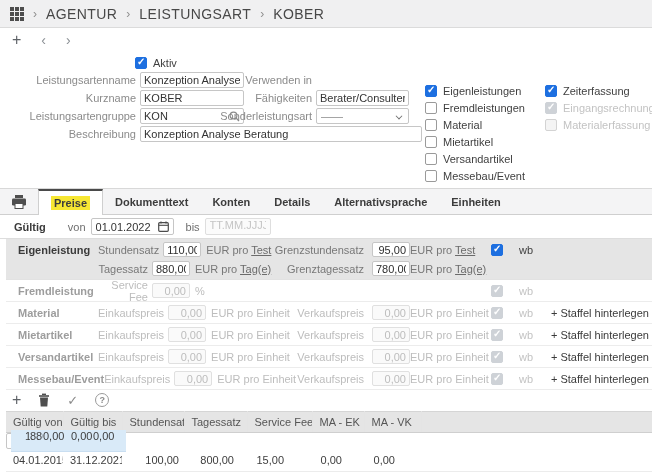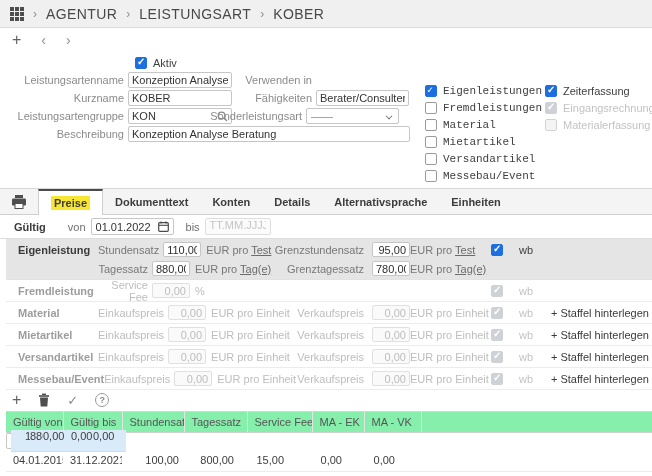--- a/index.html
+++ b/index.html
@@ -19,21 +19,21 @@
   
   .rec-toolbar { position:absolute; top:28px; left:0; right:0; height:24px; background:#fff;
     display:flex; align-items:center; padding-left:12px; gap:20px; }
   .tb-plus { color:#5f6368; font-size:16px; font-weight:400; line-height:1; cursor:pointer; }
   .tb-arrow { color:#8a8f94; font-size:14px; line-height:1; cursor:pointer; }
 
   
   #form { position:absolute; top:52px; left:0; right:0; height:136px; }
   .frow { position:absolute; display:flex; align-items:center; height:17px; }
   .flabel { color:#8b8b8b; text-align:right; margin-right:4px; }
-  .flabel.w1 { width:124px; }
+  .flabel.w1 { width:124px;margin-left:12px; }
   .flabel.w2 { width:122px; }
   .tinput { height:16px; border:1px solid #c6c6c6; border-radius:2px; font-family:inherit;
     font-size:11px; color:#333; padding:0 3px; background:#fff; }
   .sel { height:16px; border:1px solid #c6c6c6; border-radius:2px; background:#fff;
     display:flex; align-items:center; padding:0 4px; position:relative; cursor:pointer; color:#333; }
   .sel .chev { position:absolute; right:6px; top:4px; width:6px; height:6px;
     border-right:1.4px solid #6b6b6b; border-bottom:1.4px solid #6b6b6b; transform:rotate(45deg) scale(.8,.8); }
   .search-wrap { position:relative; }
   .search-wrap svg { position:absolute; right:4px; top:3px; }
 
@@ -41,21 +41,21 @@
   .cb { display:inline-block; width:12px; height:12px; border:1px solid #9a9a9a; border-radius:2px;
     background:#fff; position:relative; flex:none; }
   .cb.checked { background:#1d6fe0; border-color:#1d6fe0; }
   .cb.checked::after { content:"✓"; position:absolute; left:1px; top:-2px; color:#fff; font-size:10px; font-weight:700; }
   .cb.dis { border-color:#d3d3d3; background:#f4f4f4; }
   .cb.dis.checked { background:#ced2d7; border-color:#ced2d7; }
   .cbrow { display:flex; align-items:center; gap:6px; height:17px; cursor:pointer; }
   .cbrow .cblabel { color:#3f3f3f; }
   .cbrow.dis .cblabel { color:#c3c3c3; cursor:default; }
   .cbcol { position:absolute; top:30px; }
-  .cbcol.c1 { left:425px;font-family:Liberation Mono, monospace; }
+  .cbcol.c1 { left:425px; }
   .cbcol.c2 { left:545px; }
 
   
   .tabbar { position:absolute; top:188px; left:0; right:0; height:27px; background:#f4f4f5;
     border-top:1px solid #d8d8d8; border-bottom:1px solid #cfcfcf; display:flex; align-items:stretch; }
   .print-btn { width:38px; display:flex; align-items:center; justify-content:center; cursor:pointer; }
   .tab { display:flex; align-items:center; padding:0 12px; font-weight:700; color:#3c3c3c; cursor:pointer; }
   .tab.active { background:#fff; border-left:1px solid #cfcfcf; border-right:1px solid #cfcfcf;
     border-top:2px solid #4a4a4a; margin-bottom:-1px; }
   .tab.active .hl { background:#f7e733; padding:1px 3px; }
@@ -103,21 +103,21 @@
   .gt-plus { color:#5f6368; font-size:16px; line-height:1; cursor:pointer; }
   .gt-check { color:#8a8a8a; font-size:13px; cursor:pointer; }
   .gt-help { width:14px; height:14px; border:1.3px solid #9a9a9a; border-radius:50%; color:#8a8a8a;
     font-size:9px; display:flex; align-items:center; justify-content:center; font-weight:700; cursor:pointer; }
   .gt-trash { cursor:pointer; display:flex; }
 
   
   .hist { position:absolute; top:411px; left:6px; width:646px; border-collapse:collapse; table-layout:fixed; }
   .hist th { height:21px; font-weight:400; color:#555; text-align:left; padding:0 0 0 7px;
     border-top:1px solid #d5d5d5; border-bottom:1px solid #cfcfcf; border-right:1px solid #e4e4e4;
-    background:#86efac; white-space:nowrap; overflow:hidden; }
+    background:#e5e5e5; white-space:nowrap; overflow:hidden; }
   .hist th.filler { border-right:none; }
   .hist td { height:22px; color:#3d3d3d; padding:0 0 0 7px; white-space:nowrap; overflow:hidden; }
   .hist td.num { text-align:right; padding-left:0; }
   .hist td.n1 { padding-right:5px; } .hist td.n2 { padding-right:13px; }
   .hist td.n3 { padding-right:28px; } .hist td.n4 { padding-right:22px; } .hist td.n5 { padding-right:26px; }
   .hist tr.sel td { background:#d9eaf8; border-bottom:1px solid #c9def1; }
   .hist tr.plain td { border-bottom:1px solid #ececec; }
   .hist tr { cursor:pointer; }
 </style>
 </head>
@@ -182,21 +182,21 @@
       <input class="tinput" style="width: 282px;" value="Konzeption Analyse Beratung">
     </div>
 
     <div class="frow" style="left:190px; top:19px;">
       <span class="flabel w2">Verwenden in</span>
     </div>
     <div class="frow" style="left:190px; top:37px;">
       <span class="flabel w2">Fähigkeiten</span>
       <input class="tinput" style="width: 93px;" value="Berater/Consulter">
     </div>
-    <div class="frow" style="left:180px; top:55px;align-items:center;">
+    <div class="frow" style="left:190px; top:55px;align-items:center;">
       <span class="flabel w2">Sonderleistungsart</span>
       <span class="sel" style="width:93px;">
         <span style="color:#8a8a8a;">——</span>
         <span class="chev"></span>
       </span>
     </div>
 
     <div class="cbcol c1">
       <span class="cbrow">
         <span class="cb checked"></span>

